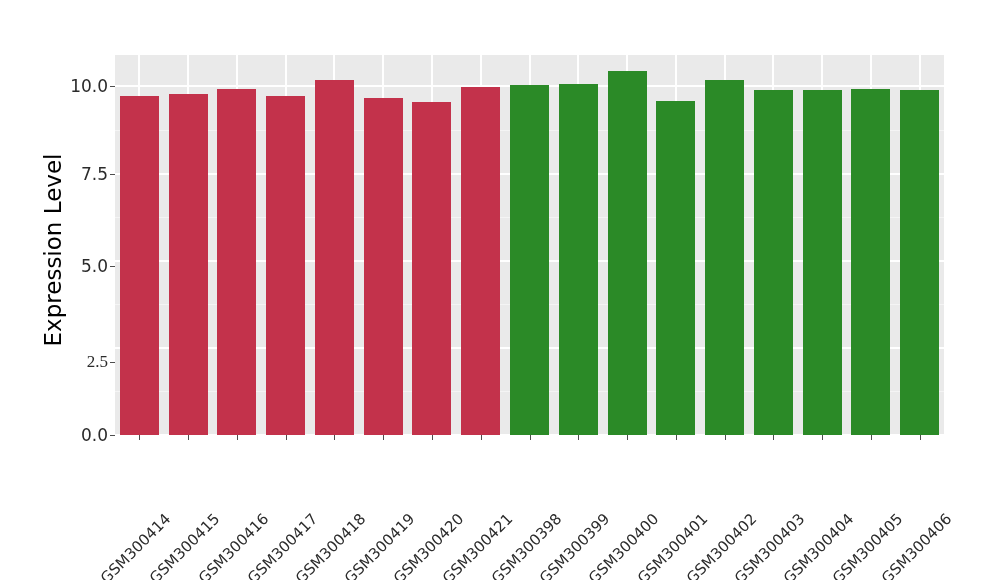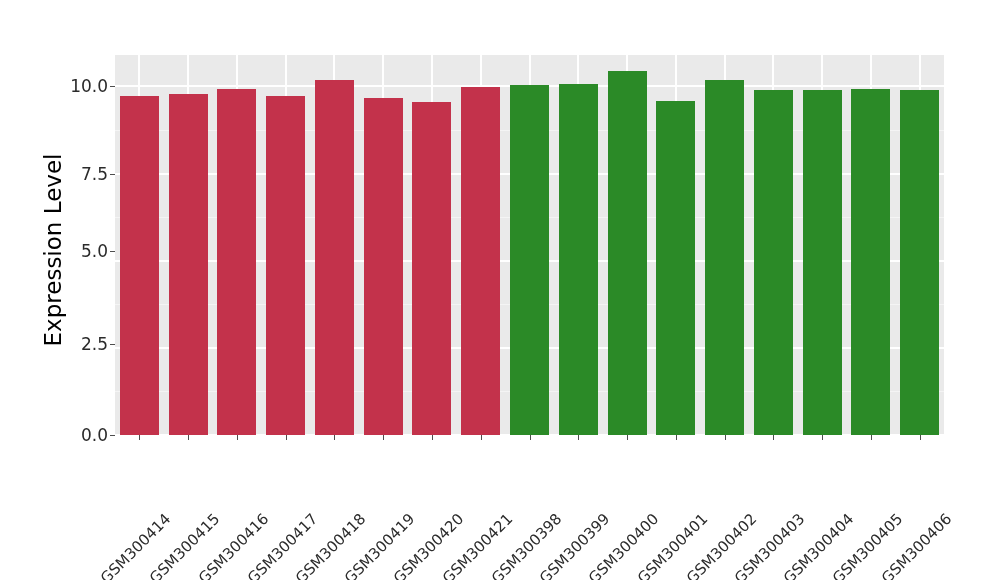--- a/index.html
+++ b/index.html
@@ -147,22 +147,22 @@
 <body>
 
 <div id="chart-root">
 
   <div id="y-axis-title">
     <span>Expression Level</span>
   </div>
 
   <div id="y-tick-labels">
       <div class="y-tick" style="top: 380px;">0.0<div class="y-tick-mark"></div></div>
-      <div class="y-tick" style="top: 289px;">2.5<div class="y-tick-mark"></div></div>
-      <div class="y-tick" style="top: 196px;">5.0<div class="y-tick-mark"></div></div>
+      <div class="y-tick" style="top: 307px; font-family: Liberation Serif, serif;">2.5<div class="y-tick-mark"></div></div>
+      <div class="y-tick" style="top: 211px;">5.0<div class="y-tick-mark"></div></div>
       <div class="y-tick" style="top: 118.532px;">7.5<div class="y-tick-mark"></div></div>
       <div class="y-tick" style="top: 31.3761px;">10.0<div class="y-tick-mark"></div></div>
     </div>
 
   <div id="panel">
     <div id="grid-layer">
         <div class="grid-minor-h" style="top: 336.422px;"></div>
         <div class="grid-minor-h" style="top: 249.266px;"></div>
         <div class="grid-minor-h" style="top: 162.11px;"></div>
         <div class="grid-minor-h" style="top: 74.9541px;"></div>

